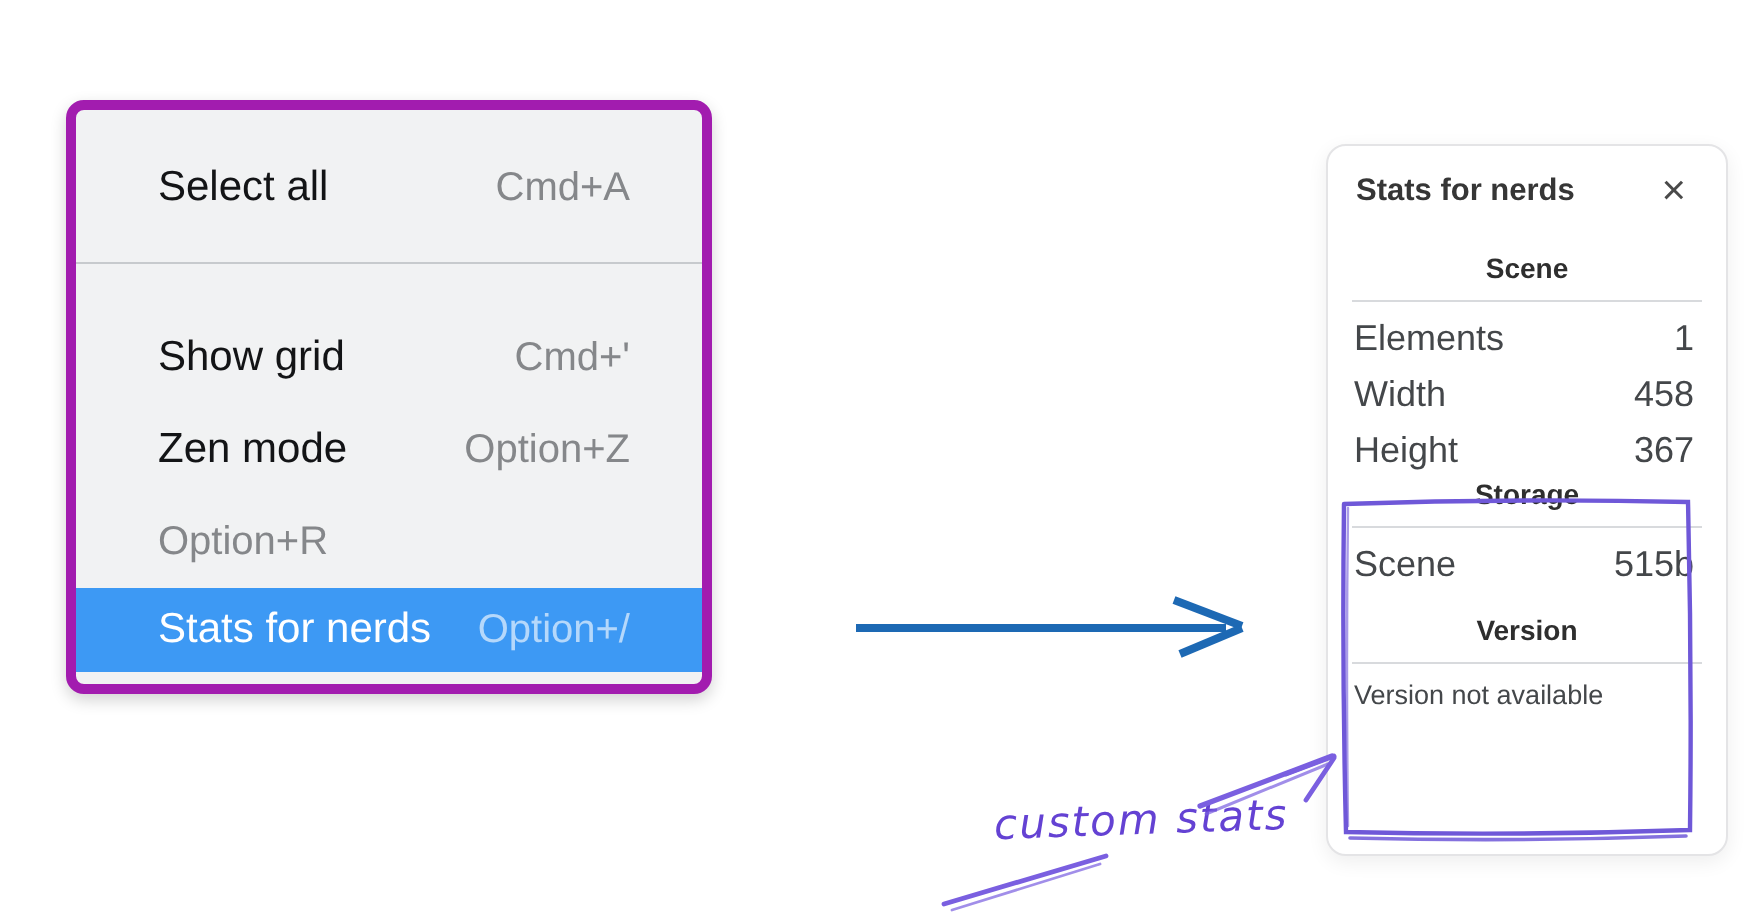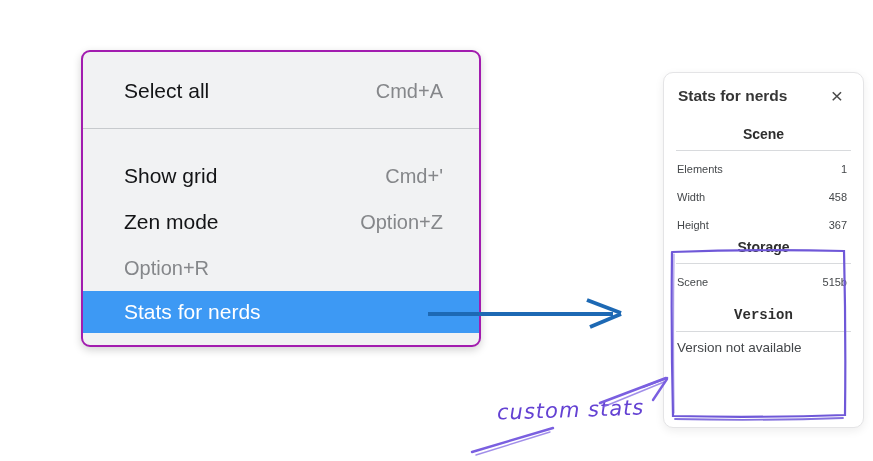--- a/index.html
+++ b/index.html
@@ -4,27 +4,26 @@
 <style>
   html,body{margin:0;padding:0;}
   body{
     width:873px;height:461px;position:relative;overflow:hidden;
     background:#ffffff;
     font-family:"Liberation Sans", sans-serif;
     -webkit-font-smoothing:antialiased;
   }
   
   .menu{
-    position:absolute;left:33px;top:50px;width:400px;height:297px;
+    position:absolute;left:33px;top:50px;width:323px;height:297px;
     box-sizing:border-box;
     background:#f1f2f3;
-    border:2px solid #a21caf;
+    border:5px solid #a21caf;
     border-radius:9px;
     box-shadow:0 3px 8px rgba(0,0,0,0.18);
-    margin-left:48px;
   }
   .menu-sec1{padding-top:16px;padding-bottom:14px;}
   .menu-sep{height:1px;background:#c7cacd;}
   .menu-sec2{padding-top:24px;padding-bottom:15px;}
   .menu-item{
     height:46px;display:flex;align-items:center;justify-content:space-between;
     padding:0 36px 0 41px;
     font-size:21px;color:#131416;
     cursor:default;
   }
@@ -54,25 +53,25 @@
   .panel-title{font-weight:bold;font-size:15.5px;color:#363636;}
   .panel-close{
     font-size:21px;line-height:16px;color:#4a4a4a;cursor:pointer;
     font-weight:400;
   }
   .sec-h{
     text-align:center;font-weight:bold;font-size:14px;color:#2e2e2e;
   }
   .sec-h.first{margin-top:21px;}
   .sec-h.mid{}
-  .sec-h.last{margin-top:11px;font-family:Liberation Mono, monospace;}
+  .sec-h.last{margin-top:11px;}
   .p-hr{height:1px;background:#d8dadd;margin:8px 12px 4px 12px;}
   .p-row{
     height:28px;display:flex;align-items:center;justify-content:space-between;
-    padding:0 16px 0 13px;font-size:11px;
+    padding:0 16px 0 13px;font-size:18px;
   }
   .p-note{
     padding:4px 13px 0 13px;font-size:13.5px;color:#44474a;
   }
   
   .purple-rect{position:absolute;left:662px;top:243px;pointer-events:none;}
   .custom-label{
     position:absolute;left:497px;top:398px;
     font-family:"DejaVu Sans", sans-serif;
     font-style:italic;
@@ -103,20 +102,21 @@
       </div>
       <div class="menu-item">
         <span class="mi-label">Zen mode</span>
         <span class="mi-key">Option+Z</span>
       </div>
       <div class="menu-item">
         <span class="mi-key">Option+R</span>
       </div>
       <div class="menu-item highlighted">
         <span class="mi-label">Stats for nerds</span>
+        <span class="mi-key">Option+/</span>
       </div>
     </div>
   </div>
 
   <svg class="arrow-blue" width="212" height="42" viewBox="0 0 212 42">
     <line x1="8" y1="19" x2="193" y2="19" stroke="#1d69b4" stroke-width="4"></line>
     <polyline points="167,5 201,18" fill="none" stroke="#1d69b4" stroke-width="4"></polyline>
     <polyline points="170,32 201,19" fill="none" stroke="#1d69b4" stroke-width="4"></polyline>
   </svg>
 

